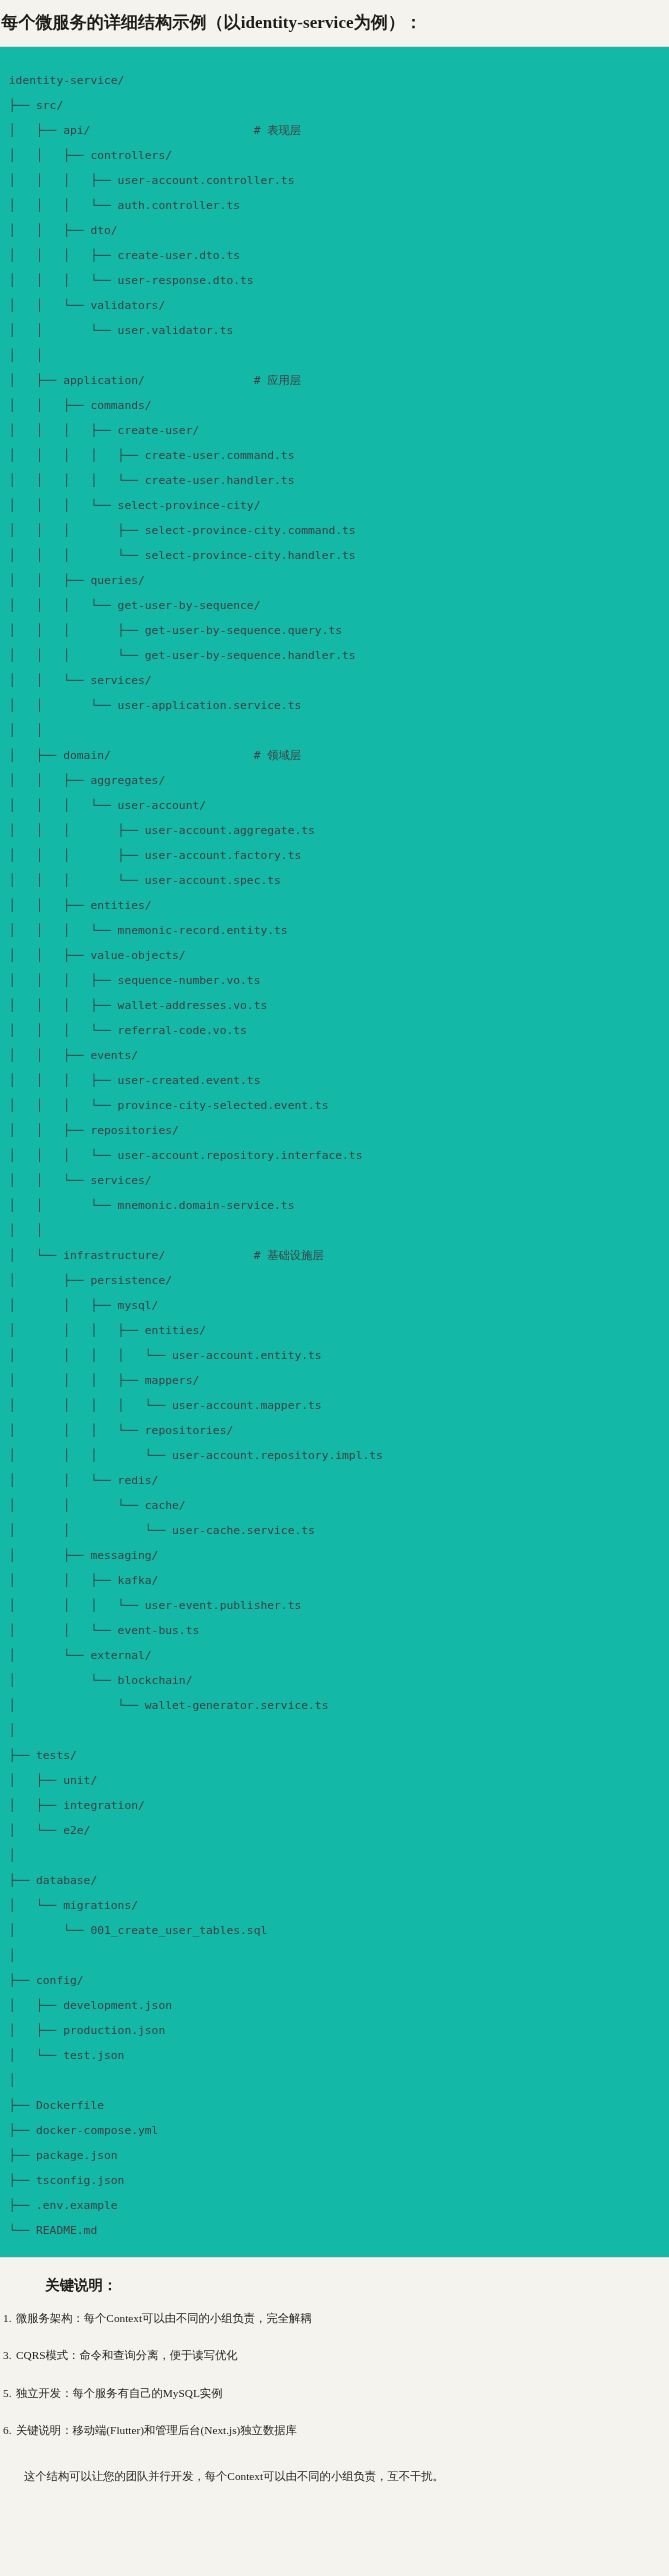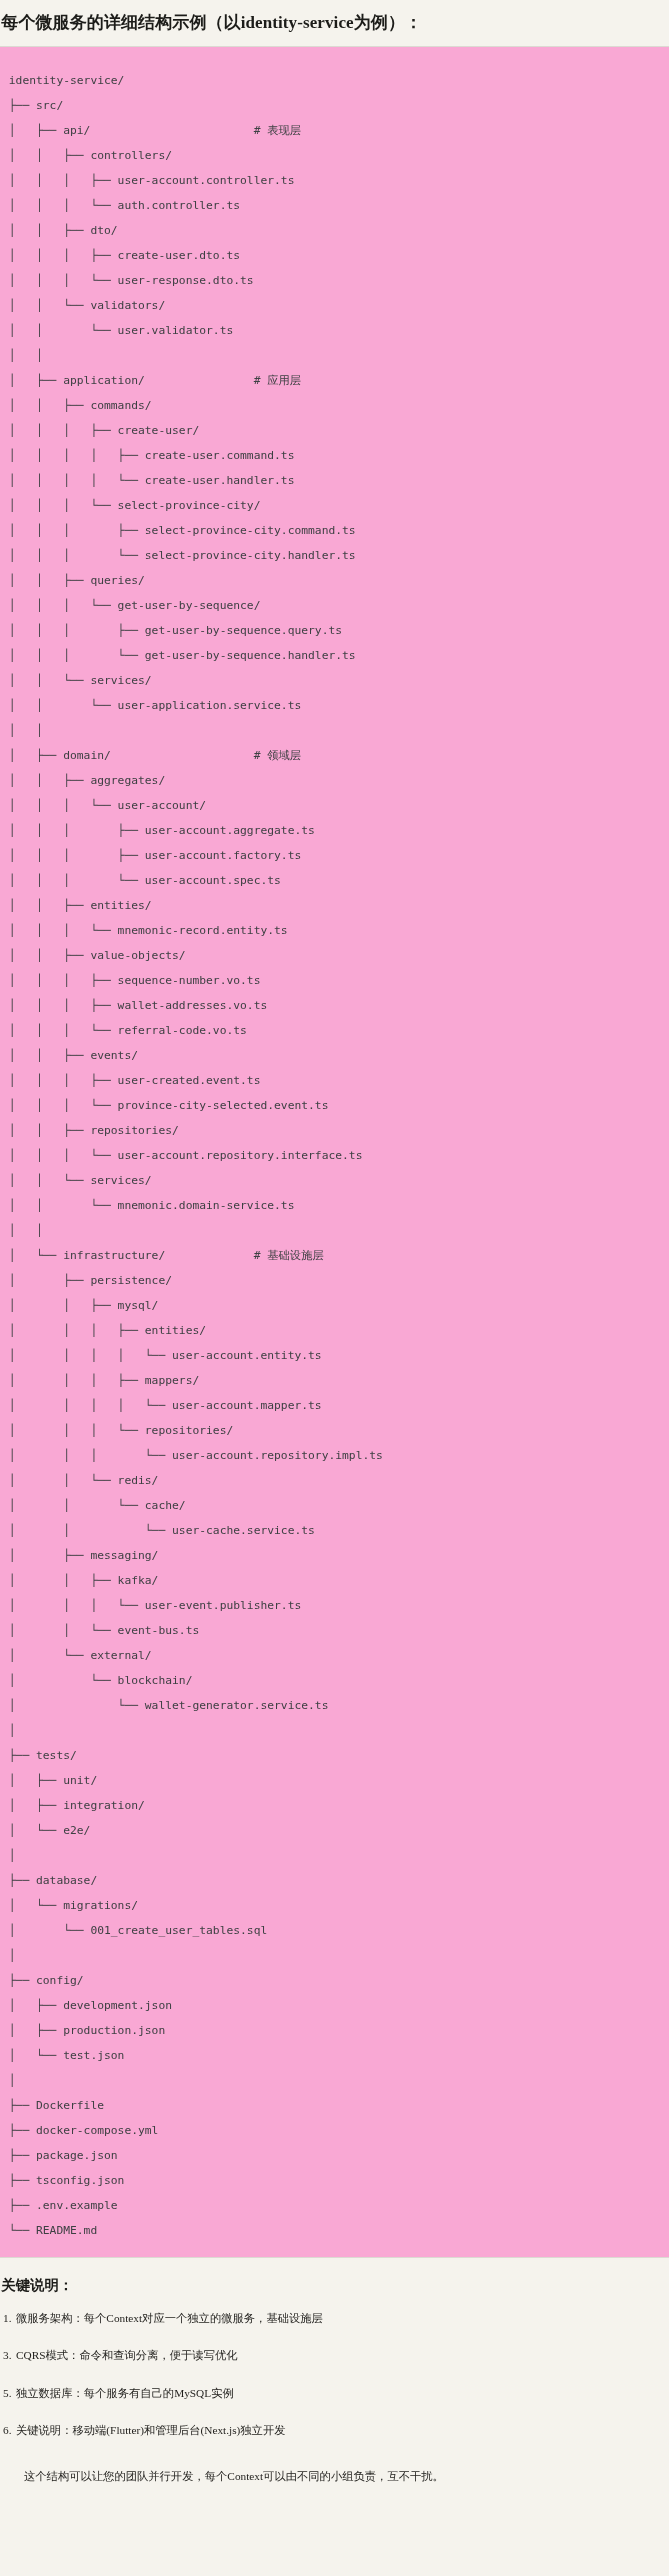--- a/index.html
+++ b/index.html
@@ -25,39 +25,40 @@
     font-size: 17px;
     line-height: 26px;
     font-weight: 700;
     color: #1c1c19;
     letter-spacing: 0.1px;
   }
   .codeblock {
     margin-top: 10px;
     width: 669px;
     box-sizing: border-box;
-    background: #f9a8d4;
+    background: #14b8a6;
     border-top: 0.6px solid #DCDAD2;
     border-bottom: 0.6px solid #DCDAD2;
     padding: 21px 6.3px 14.4px 8.8px;
   }
   .codeblock pre {
     margin: 0;
     font-family: "DejaVu Sans Mono", "Liberation Mono", monospace;
     font-size: 11.3px;
     line-height: 25px;
     color: #3E4043;
     white-space: pre;
   }
   .notes-heading {
     margin: 16.3px 0 0 1.3px;
     font-size: 14.4px;
     line-height: 21px;
     font-weight: 700;
     color: #1c1c19;
+    padding-left: 44px;
   }
   .notes-list {
     margin-top: 15px;
     padding-left: 3.1px;
   }
   .note-item {
     font-size: 11.3px;
     line-height: 15.6px;
     margin-bottom: 22px;
     color: #1f1e1b;
@@ -169,22 +170,22 @@
 ├── docker-compose.yml
 ├── package.json
 ├── tsconfig.json
 ├── .env.example
 └── README.md</pre>
   </div>
 
   <h3 class="notes-heading">关键说明：</h3>
 
   <div class="notes-list">
-      <div class="note-item"><span class="num">1.</span><span class="term">微服务架构</span><span>：每个Context对应一个独立的微服务，基础设施层</span></div>
+      <div class="note-item"><span class="num">1.</span><span class="term">微服务架构</span><span>：每个Context可以由不同的小组负责，完全解耦</span></div>
       <div class="note-item"><span class="num">3.</span><span class="term">CQRS模式</span><span>：命令和查询分离，便于读写优化</span></div>
-      <div class="note-item"><span class="num">5.</span><span class="term">独立数据库</span><span>：每个服务有自己的MySQL实例</span></div>
-      <div class="note-item"><span class="num">6.</span><span class="term">关键说明</span><span>：移动端(Flutter)和管理后台(Next.js)独立开发</span></div>
+      <div class="note-item"><span class="num">5.</span><span class="term">独立开发</span><span>：每个服务有自己的MySQL实例</span></div>
+      <div class="note-item"><span class="num">6.</span><span class="term">关键说明</span><span>：移动端(Flutter)和管理后台(Next.js)独立数据库</span></div>
     </div>
 
   <p class="closing">这个结构可以让您的团队并行开发，每个Context可以由不同的小组负责，互不干扰。</p>
 
 </div>
 
 
 </body></html>

